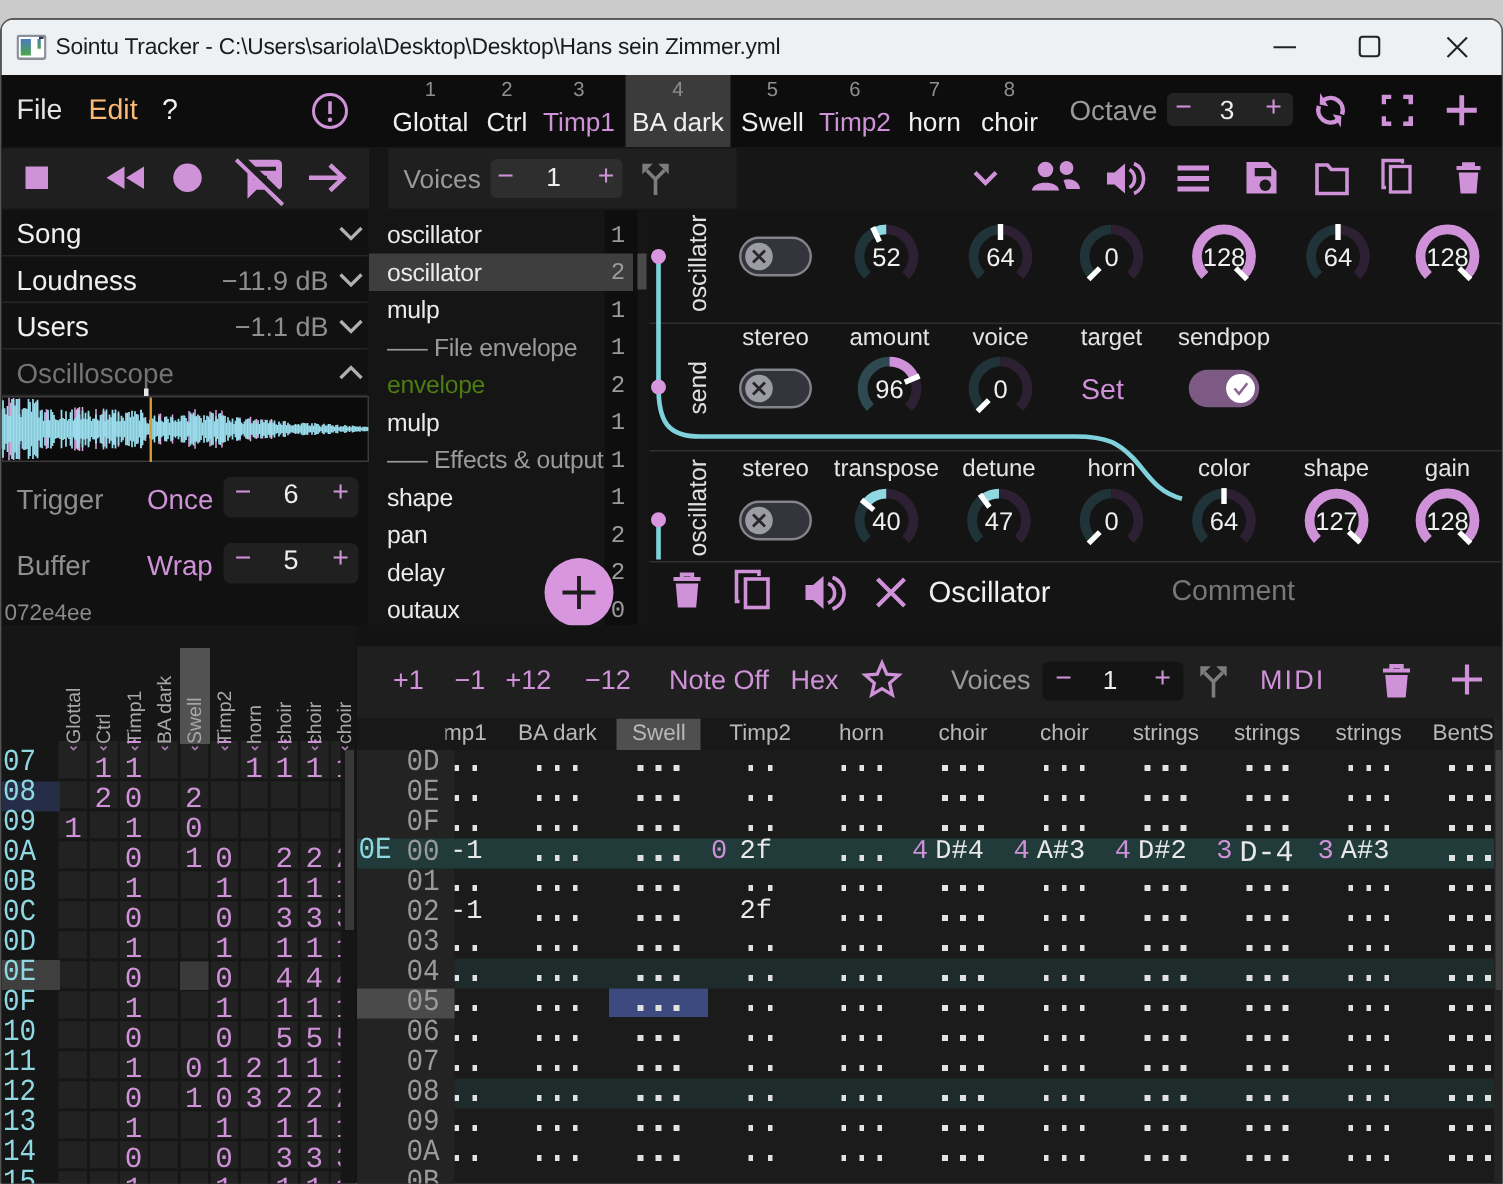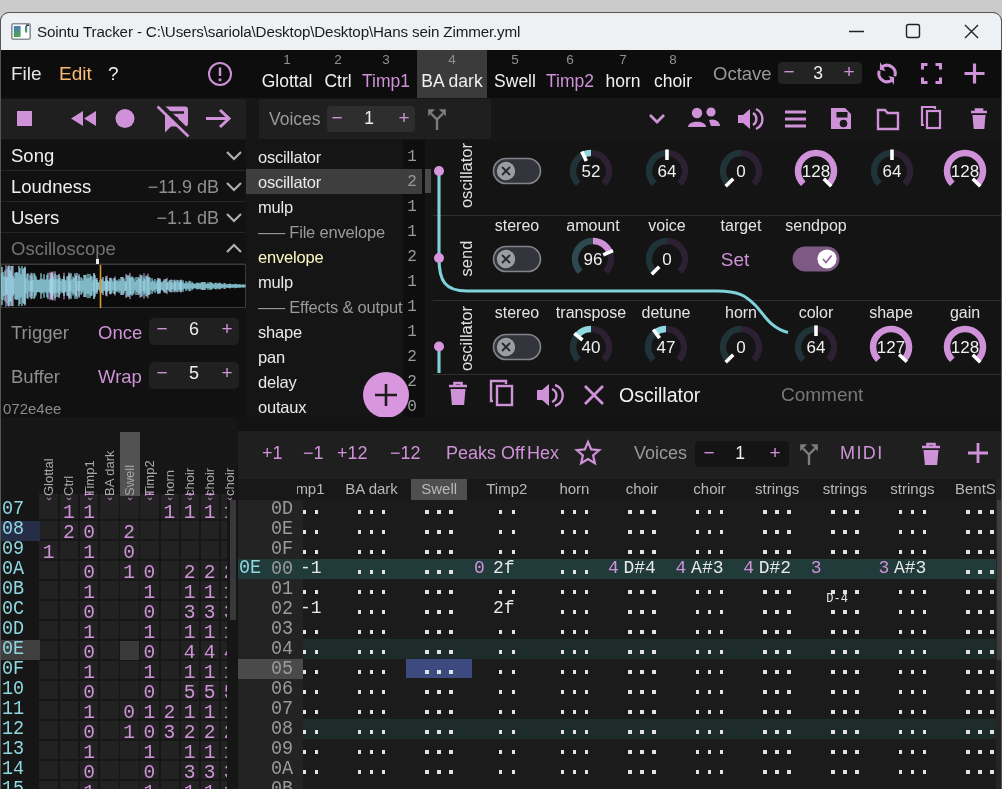--- a/index.html
+++ b/index.html
@@ -453,21 +453,21 @@
 <div class="a" style="left:402px;top:127px;width:22px;height:277px;background:#0e0e0e;"></div>
 <div class="a" style="left:257px;top:134.5px;font-size:16.5px;letter-spacing:-0.2px;color:#eaeaea;white-space:pre;">oscillator</div>
 <div class="a mono" style="left:403px;top:135px;width:16px;text-align:center;font-size:16px;color:#9a9a9a;">1</div>
 <div class="a" style="left:245px;top:156px;width:176px;height:25px;background:#3e3e3e;"></div>
 <div class="a" style="left:257px;top:159.5px;font-size:16.5px;letter-spacing:-0.2px;color:#eaeaea;white-space:pre;">oscillator</div>
 <div class="a mono" style="left:403px;top:160px;width:16px;text-align:center;font-size:16px;color:#9a9a9a;">2</div>
 <div class="a" style="left:257px;top:184.5px;font-size:16.5px;letter-spacing:-0.2px;color:#eaeaea;white-space:pre;">mulp</div>
 <div class="a mono" style="left:403px;top:185px;width:16px;text-align:center;font-size:16px;color:#9a9a9a;">1</div>
 <div class="a" style="left:257px;top:209.5px;font-size:16.5px;letter-spacing:-0.2px;color:#9a9a9a;white-space:pre;">––– File envelope</div>
 <div class="a mono" style="left:403px;top:210px;width:16px;text-align:center;font-size:16px;color:#9a9a9a;">1</div>
-<div class="a" style="left:257px;top:234.5px;font-size:16.5px;letter-spacing:-0.2px;color:#fef9c3;white-space:pre;">envelope</div>
+<div class="a" style="left:257px;top:234.5px;font-size:16.5px;letter-spacing:-0.2px;color:#4d7c0f;white-space:pre;">envelope</div>
 <div class="a mono" style="left:403px;top:235px;width:16px;text-align:center;font-size:16px;color:#9a9a9a;">2</div>
 <div class="a" style="left:257px;top:259.5px;font-size:16.5px;letter-spacing:-0.2px;color:#eaeaea;white-space:pre;">mulp</div>
 <div class="a mono" style="left:403px;top:260px;width:16px;text-align:center;font-size:16px;color:#9a9a9a;">1</div>
 <div class="a" style="left:257px;top:284.5px;font-size:16.5px;letter-spacing:-0.2px;color:#9a9a9a;white-space:pre;">––– Effects &amp; output</div>
 <div class="a mono" style="left:403px;top:285px;width:16px;text-align:center;font-size:16px;color:#9a9a9a;">1</div>
 <div class="a" style="left:257px;top:309.5px;font-size:16.5px;letter-spacing:-0.2px;color:#eaeaea;white-space:pre;">shape</div>
 <div class="a mono" style="left:403px;top:310px;width:16px;text-align:center;font-size:16px;color:#9a9a9a;">1</div>
 <div class="a" style="left:257px;top:334.5px;font-size:16.5px;letter-spacing:-0.2px;color:#eaeaea;white-space:pre;">pan</div>
 <div class="a mono" style="left:403px;top:335px;width:16px;text-align:center;font-size:16px;color:#9a9a9a;">2</div>
 <div class="a" style="left:257px;top:359.5px;font-size:16.5px;letter-spacing:-0.2px;color:#eaeaea;white-space:pre;">delay</div>
@@ -741,21 +741,21 @@
 <div class="a" style="left:229px;top:487px;width:6px;height:120px;background:#383838;"></div>
 <div class="a" style="left:237px;top:404px;width:765px;height:385px;background:#1b1b1b;"></div>
 <div class="a" style="left:237px;top:404px;width:765px;height:14px;background:#131313;"></div>
 <div class="a" style="left:237px;top:418px;width:765px;height:48px;background:#1f1f1f;"></div>
 <div class="a" style="left:237px;top:466px;width:765px;height:21px;background:#181818;"></div>
 <div class="a" style="left:237px;top:487px;width:65px;height:302px;background:#232323;"></div>
 <div class="a" style="left:261px;top:429.5px;font-size:18px;letter-spacing:0px;color:#cf92d8;">+1</div>
 <div class="a" style="left:302px;top:429.5px;font-size:18px;letter-spacing:0px;color:#cf92d8;">−1</div>
 <div class="a" style="left:336px;top:429.5px;font-size:18px;letter-spacing:0px;color:#cf92d8;">+12</div>
 <div class="a" style="left:389px;top:429.5px;font-size:18px;letter-spacing:0px;color:#cf92d8;">−12</div>
-<div class="a" style="left:445px;top:429.5px;font-size:18px;letter-spacing:0px;color:#cf92d8;">Peaks Off</div>
+<div class="a" style="left:445px;top:429.5px;font-size:18px;letter-spacing:0px;color:#cf92d8;">Note Off</div>
 <div class="a" style="left:526px;top:429.5px;font-size:18px;letter-spacing:0px;color:#cf92d8;">Hex</div>
 <div class="a" style="left:633px;top:429.5px;font-size:18px;letter-spacing:0px;color:#9a9a9a;">Voices</div>
 <div class="a" style="left:839px;top:429.5px;font-size:18px;letter-spacing:1.4px;color:#cf92d8;">MIDI</div>
 <svg class="a" style="left:573px;top:426px;" width="28" height="27" viewBox="0 0 28 27">
       <path d="M14,3 L17.2,10.4 L25.2,11.1 L19.1,16.4 L20.9,24.2 L14,20.1 L7.1,24.2 L8.9,16.4 L2.8,11.1 L10.8,10.4 Z" fill="none" stroke="#cf92d8" stroke-width="2.2"></path>
     </svg>
 <div class="a" style="left:694px;top:428px;width:94px;height:26px;background:#141414;border-radius:4px;"></div>
 <div class="a pk" style="left:700px;top:429px;width:16px;text-align:center;font-size:19px;">−</div>
 <div class="a" style="left:731px;top:430px;width:16px;text-align:center;font-size:17.5px;color:#eee;">1</div>
 <div class="a pk" style="left:766px;top:429px;width:16px;text-align:center;font-size:19px;">+</div>
@@ -853,21 +853,21 @@
 <div class="a mono pk" style="left:171px;top:58.5px;font-size:18px;color:#cf92d8;">0</div>
 <div class="a mono " style="left:190px;top:58.5px;font-size:18px;color:#e8e8e8;">2f</div>
 <i class="d d3" style="left:269.6px;top:71px;"></i>
 <div class="a mono pk" style="left:305.0px;top:58.5px;font-size:18px;">4</div>
       <div class="a mono" style="left:320.5px;top:58.5px;font-size:18px;color:#e8e8e8;">D#4</div>
 <div class="a mono pk" style="left:372.6px;top:58.5px;font-size:18px;">4</div>
       <div class="a mono" style="left:388.1px;top:58.5px;font-size:18px;color:#e8e8e8;">A#3</div>
 <div class="a mono pk" style="left:440.2px;top:58.5px;font-size:18px;">4</div>
       <div class="a mono" style="left:455.7px;top:58.5px;font-size:18px;color:#e8e8e8;">D#2</div>
 <div class="a mono pk" style="left:507.8px;top:58.5px;font-size:18px;">3</div>
-      <div class="a mono" style="left:523.3px;top:58.5px;font-size:12px;color:#e8e8e8;margin-top:34px;">D-4</div>
+      <div class="a mono" style="left:523.3px;top:58.5px;font-size:20px;color:#e8e8e8;">D-4</div>
 <div class="a mono pk" style="left:575.4px;top:58.5px;font-size:18px;">3</div>
       <div class="a mono" style="left:590.9px;top:58.5px;font-size:18px;color:#e8e8e8;">A#3</div>
 <i class="d d3" style="left:675.2px;top:71px;"></i>
 <i class="d" style="left:-0.3px;top:91px;"></i>
       <i class="d" style="left:11.7px;top:91px;"></i>
 <i class="d d3" style="left:66.8px;top:91px;"></i>
 <i class="d d3" style="left:134.4px;top:91px;"></i>
 <i class="d" style="left:195.6px;top:91px;"></i>
       <i class="d" style="left:208.6px;top:91px;"></i>
 <i class="d d3" style="left:269.6px;top:91px;"></i>

